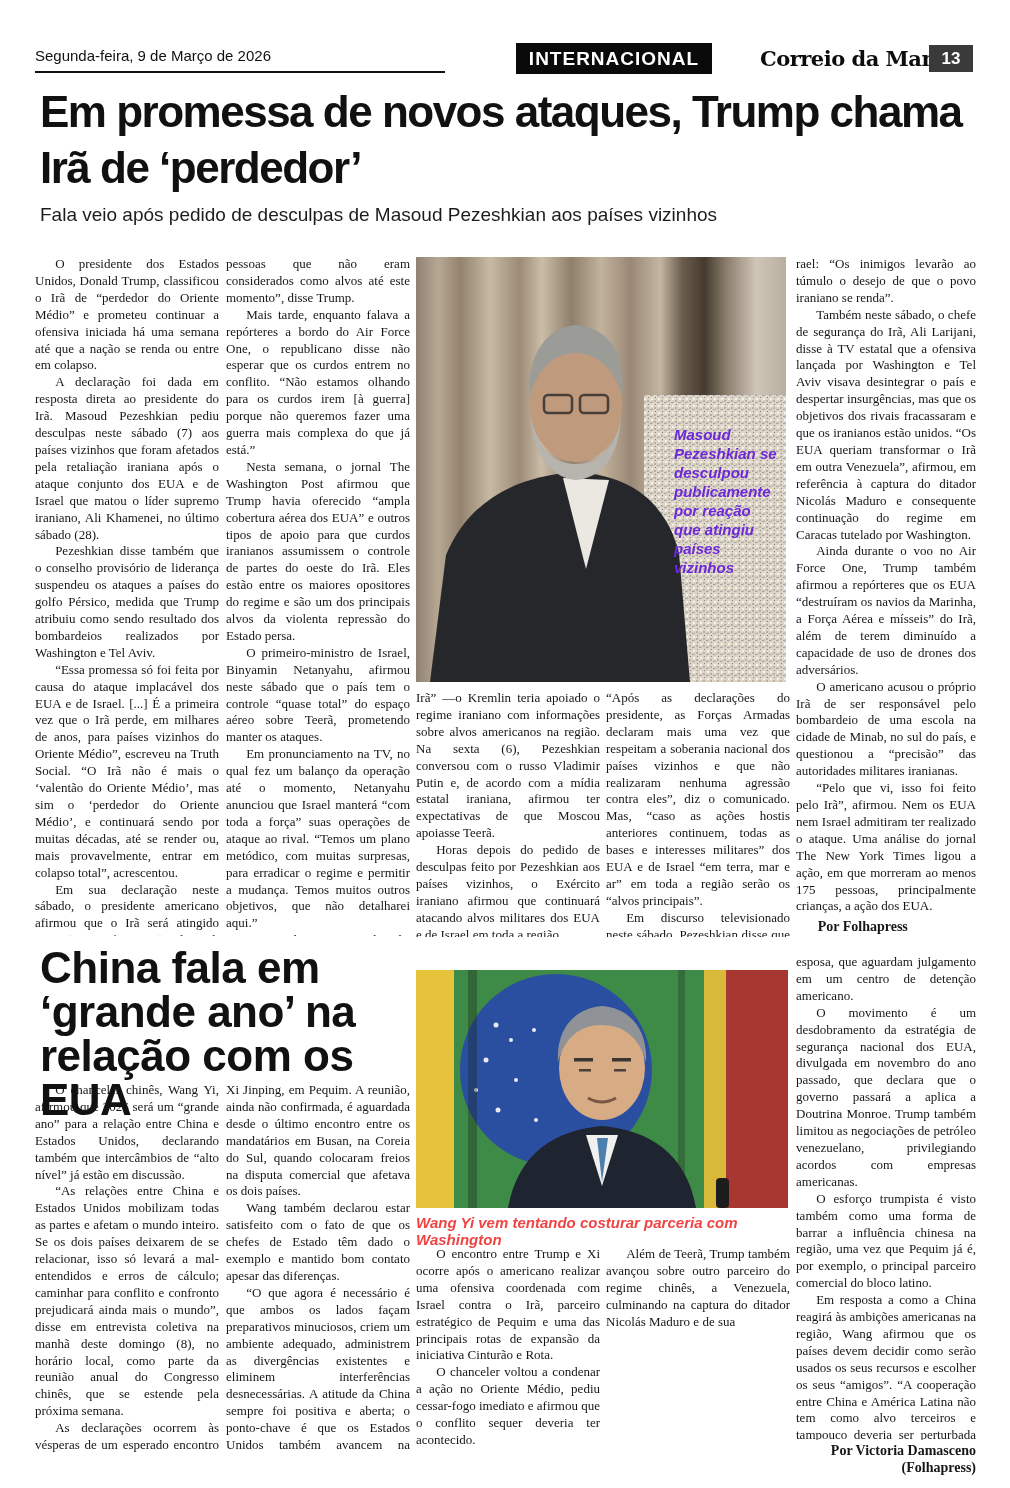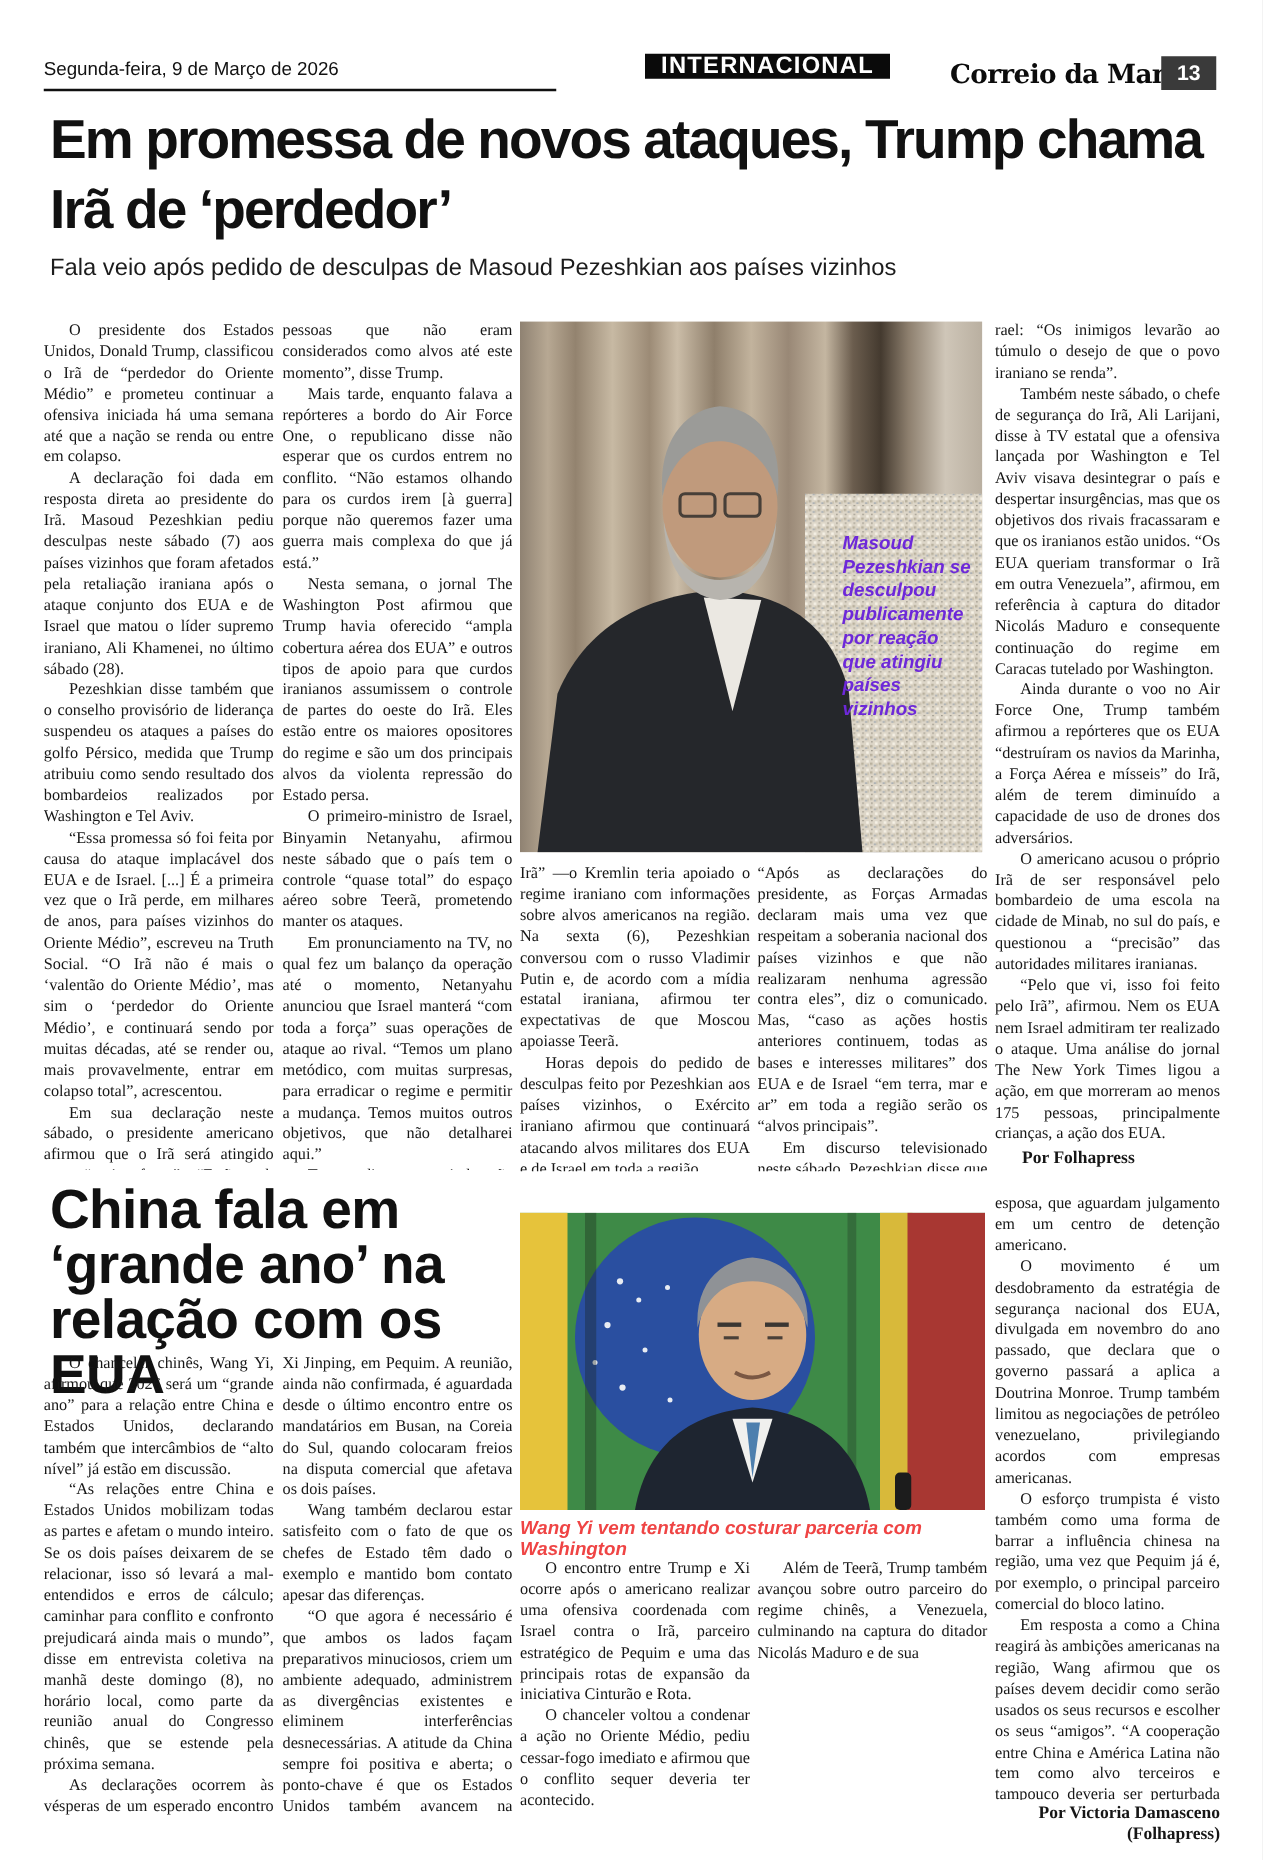--- a/index.html
+++ b/index.html
@@ -6,21 +6,21 @@
   html,body { background:#e9e9e9; }
   #page {
     position:relative; width:1010px; height:1488px; margin:0 auto;
     background:#ffffff; overflow:hidden;
     font-family:"Liberation Serif", serif; color:#161616;
   }
   
   .date { position:absolute; left:35px; top:47px; font-family:"Liberation Sans",sans-serif;
           font-size:15px; color:#111; }
   .head-rule { position:absolute; left:35px; top:71px; width:410px; height:2px; background:#101010; }
-  .section-box { position:absolute; left:516px; top:43px; width:196px; height:20px;
+  .section-box { position:absolute; left:516px; top:43px; width:196px; height:31px;
           background:#0a0a0a; color:#fff; font-family:"Liberation Sans",sans-serif;
           font-size:19px; font-weight:700; letter-spacing:1px;
           display:flex; align-items:center; justify-content:center; }
   .masthead { position:absolute; left:760px; top:46px; width:168px;
           font-family:"DejaVu Serif",serif; font-weight:700; font-size:21px;
           letter-spacing:-0.5px; white-space:nowrap; color:#0c0c0c; }
   .page-box { position:absolute; left:929px; top:45px; width:44px; height:27px;
           background:#3a3a3a; color:#fff; font-family:"Liberation Sans",sans-serif;
           font-size:17px; font-weight:700; display:flex; align-items:center; justify-content:center; }
   

